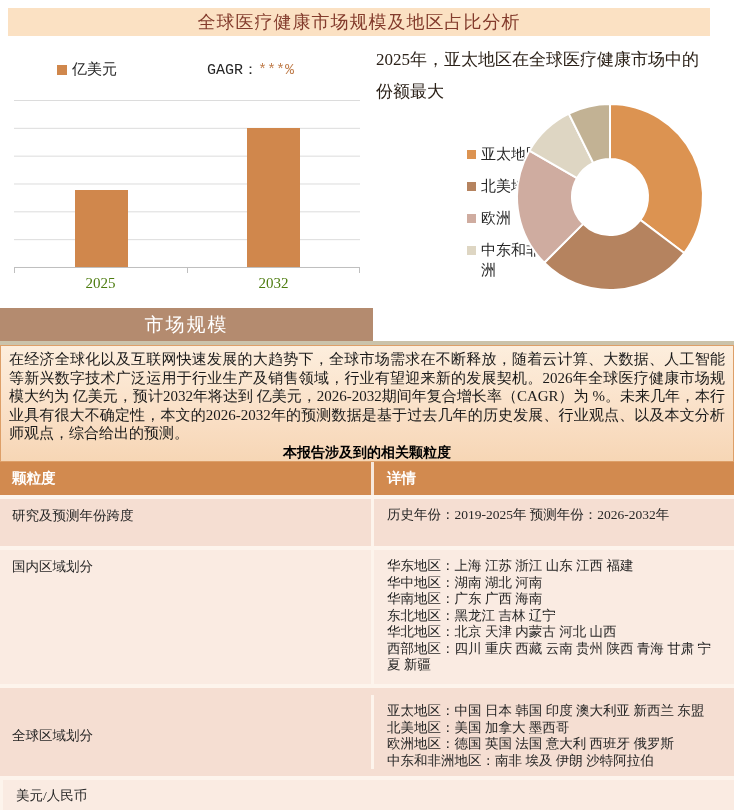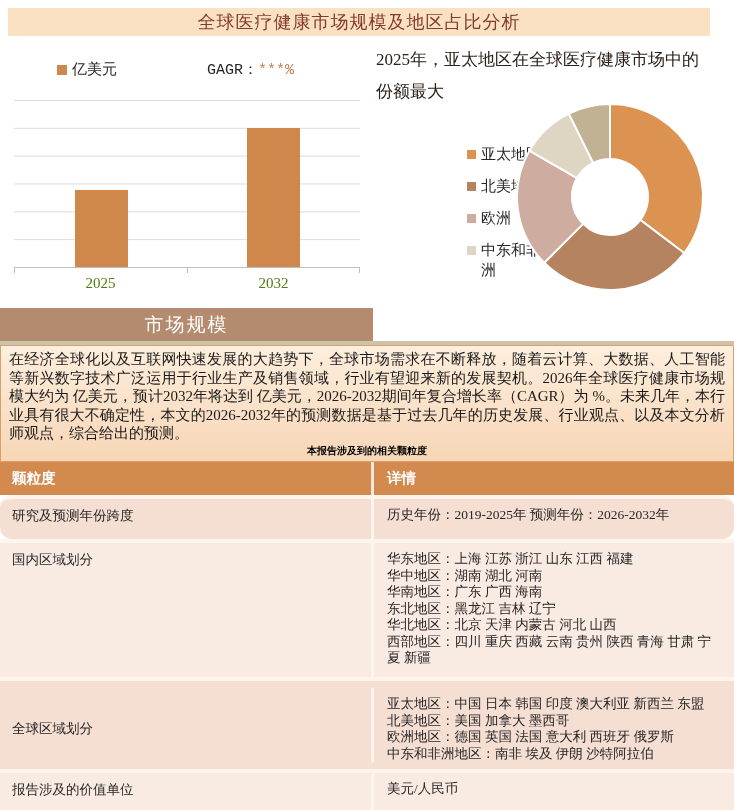--- a/index.html
+++ b/index.html
@@ -39,33 +39,33 @@
   
   .tabs-row{position:absolute;left:0;top:308px;width:734px;height:33px;display:flex;flex-direction:column;}
   .tab{color:#ffffff;font-size:19px;line-height:33px;text-align:center;letter-spacing:2px;cursor:pointer;}
   .tab-left{width:373px;background:#b48b6f;}
   .tab-right{flex:1;background:#cbc3ab;}
 
   
   .intro-section{position:absolute;left:0;top:345px;width:734px;height:117px;box-sizing:border-box;
     background:linear-gradient(180deg,#fdeedd 0%,#f9ddc2 70%,#f6d6b5 100%);border:1px solid #dd9f68;}
   .intro-paragraph{margin:0;padding:4px 8px 0 8px;font-size:15px;line-height:18.6px;color:#1a1a1a;text-align:justify;}
-  .intro-heading{margin:1px 0 0 0;text-align:center;font-size:10px;font-weight:bold;color:#000000;}
+  .intro-heading{margin:1px 0 0 0;text-align:center;font-size:14px;font-weight:bold;color:#000000;}
 
   
   .gtable{position:absolute;left:0;top:462px;width:734px;bottom:0;display:flex;flex-direction:column;}
   .t-header{height:33px;flex:none;background:#d28a4f;display:flex;color:#ffffff;font-weight:bold;font-size:14.5px;}
   .t-header .c-left{width:371px;box-sizing:border-box;padding-left:12px;display:flex;align-items:center;}
   .t-header .c-right{flex:1;border-left:3px solid #f7e8dc;padding-left:13px;display:flex;align-items:center;}
   .t-row{display:flex;border-top:4px solid #fdf4ec;box-sizing:border-box;flex:none;}
   .t-row.odd{background:#f5ded2;}
   .t-row.even{background:#faebe2;}
   .t-row .c-left{width:371px;box-sizing:border-box;padding:8px 0 0 12px;font-size:13.5px;color:#262626;}
   .t-row .c-right{flex:1;border-left:3px solid #fdf4ec;padding:8px 14px 0 13px;font-size:13.5px;line-height:16.5px;color:#262626;}
-  .t-row.r1{height:44px;border-radius:12px;}
+  .t-row.r1{height:51px;}
   .t-row.r2{height:138px;}
   .t-row.r3{height:92px;align-items:center;}
   .t-row.r4{flex:1;}
 </style>
 </head>
 <body>
 
 <div class="page">
 
   <div class="title-bar">
@@ -160,20 +160,19 @@
     <div class="t-row r3 odd">
       <div class="c-left">全球区域划分</div>
       <div class="c-right">
           <div>亚太地区：中国  日本  韩国  印度  澳大利亚  新西兰  东盟</div>
           <div>北美地区：美国  加拿大  墨西哥</div>
           <div>欧洲地区：德国  英国  法国  意大利  西班牙  俄罗斯</div>
           <div>中东和非洲地区：南非  埃及  伊朗  沙特阿拉伯</div>
         </div>
     </div>
     <div class="t-row r4 even">
-      <div class="c-left">报告涉及的价值单位</div>
       <div class="c-right">
           <div>美元/人民币</div>
         </div>
     </div>
   </div>
 
 </div>
 
 </body></html>

